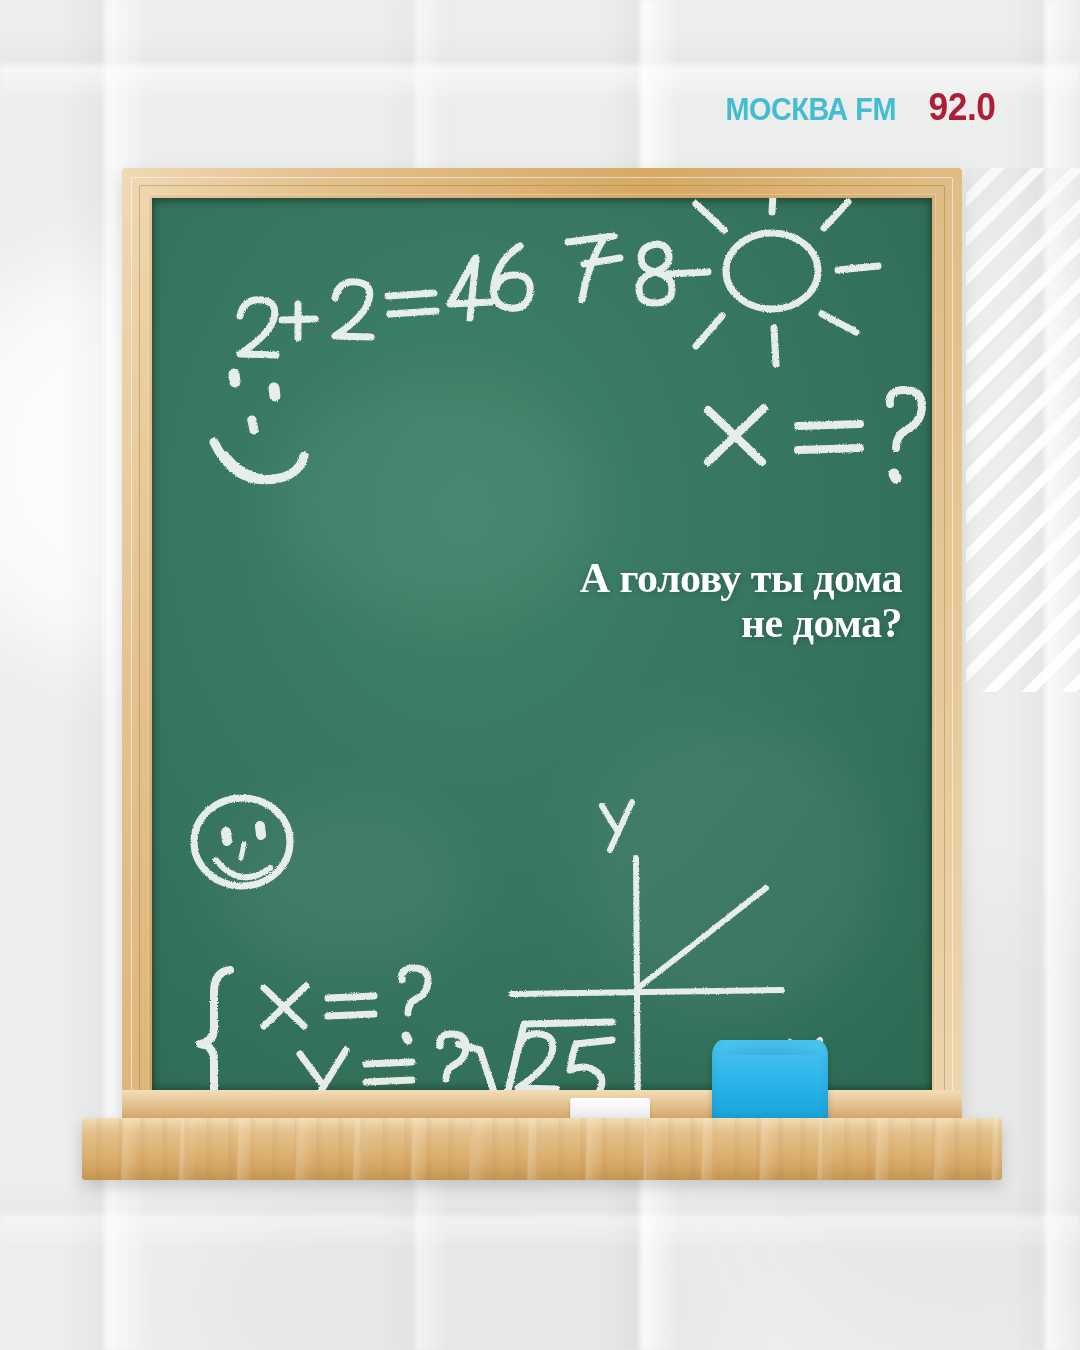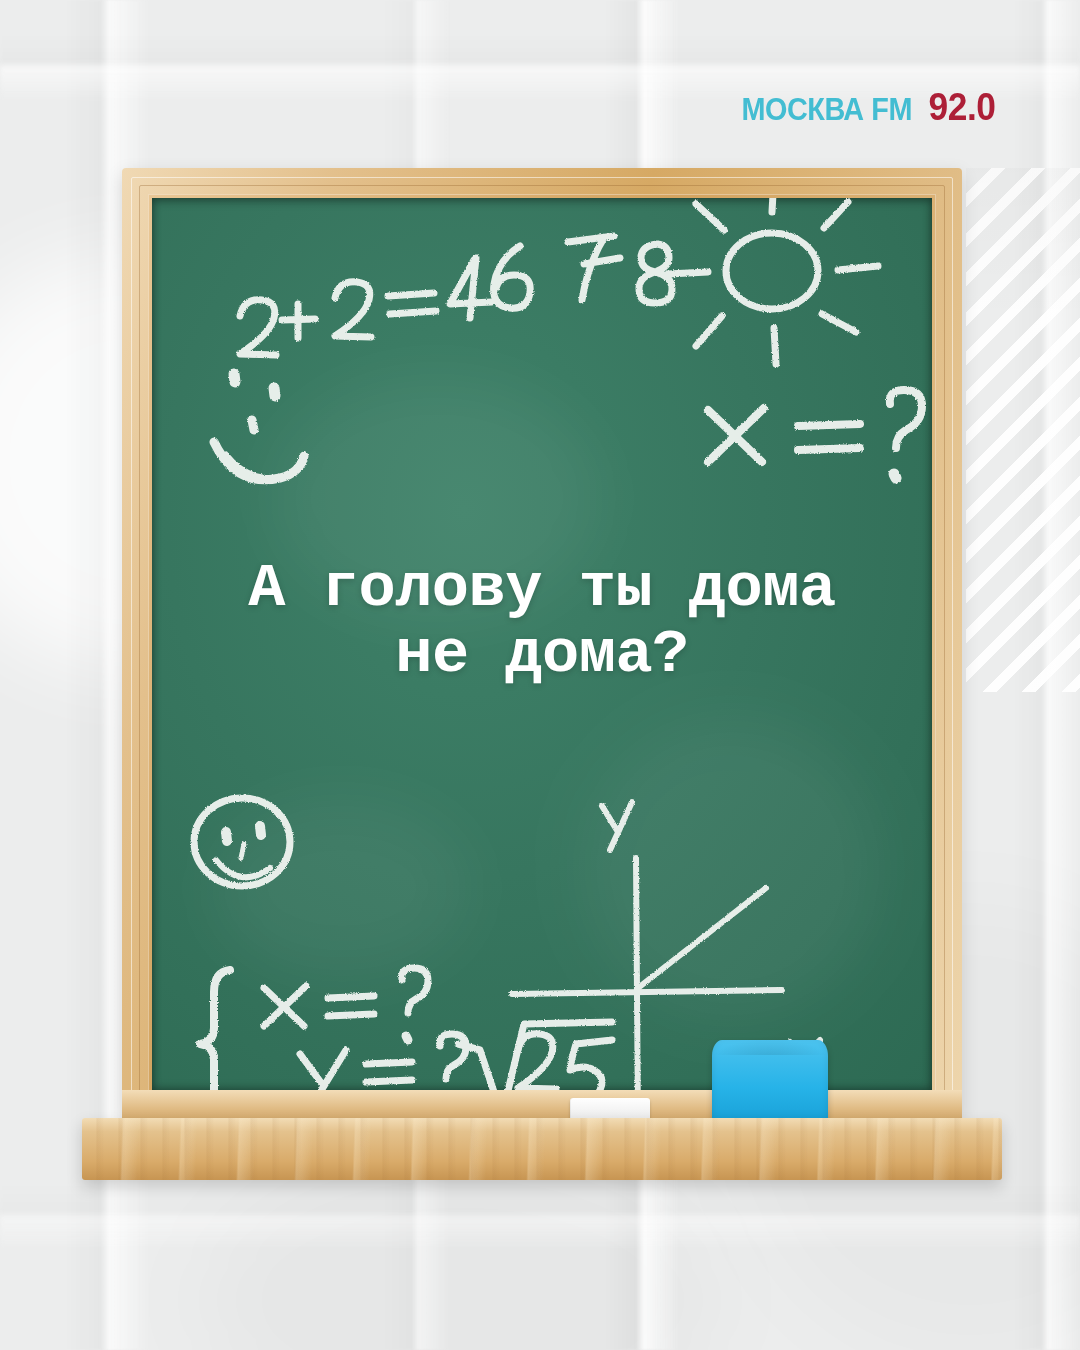--- a/index.html
+++ b/index.html
@@ -35,21 +35,21 @@
     background:repeating-linear-gradient(135deg,
         rgba(255,255,255,0) 0px, rgba(255,255,255,0) 18px,
         #ffffff 18px, #ffffff 28px);
     opacity:.95;
   }
   .stripes-shade{position:absolute;left:966px;top:168px;width:114px;height:524px;
     background:linear-gradient(180deg,rgba(0,0,0,.02),rgba(0,0,0,0) 30%);
     pointer-events:none;}
 
   
-  .logo{position:absolute;right:82px;top:86px;display:flex;align-items:baseline;gap:8px;
+  .logo{position:absolute;right:82px;top:86px;display:flex;align-items:baseline;gap:24px;
         letter-spacing:-0.5px;}
   .logo .mf{font-size:31px;font-weight:bold;color:#43bdd2;
             font-family:"Liberation Sans", sans-serif;transform:scaleX(.93);transform-origin:right baseline;}
   .logo .freq{font-size:38px;font-weight:bold;color:#ad1f37;transform:scaleX(.93);}
 
   
   .board-wrap{position:absolute;left:122px;top:168px;width:840px;height:952px;}
   .frame{
     position:absolute;inset:0;border-radius:4px;
     background:
@@ -78,25 +78,25 @@
     box-shadow:inset 0 3px 10px rgba(0,0,0,.35), inset 0 -2px 8px rgba(0,0,0,.25);
     overflow:hidden;
   }
   .board .smudge{position:absolute;border-radius:50%;filter:blur(30px);background:rgba(255,255,255,.05);}
   .board .smudge.a{left:120px;top:180px;width:330px;height:240px;}
   .board .smudge.b{left:430px;top:520px;width:300px;height:300px;transform:rotate(20deg);}
   .board .smudge.c{left:60px;top:600px;width:260px;height:180px;}
 
   
   .headline{
-    position:absolute;left:0;right:0;top:358px;text-align:center;
-    color:#ffffff;font-weight:bold;font-size:62px;line-height:1.06;
+    position:absolute;left:0;right:0;top:358px;text-align:right;
+    color:#ffffff;font-weight:bold;font-size:42px;line-height:1.06;
     letter-spacing:-0.5px;
     text-shadow:0 2px 6px rgba(0,0,0,.18);
-    font-family:Liberation Mono, monospace;
+    font-family:Liberation Serif, serif;
     padding:0 30px;
   }
 
   
   .chalk{position:absolute;inset:0;}
 
   
   .shelf{
     position:absolute;left:82px;top:1118px;width:920px;height:62px;border-radius:3px;
     background:linear-gradient(180deg,#f2dcb5 0%,#e4c28d 22%,#d9ab6a 70%,#c79552 100%);

